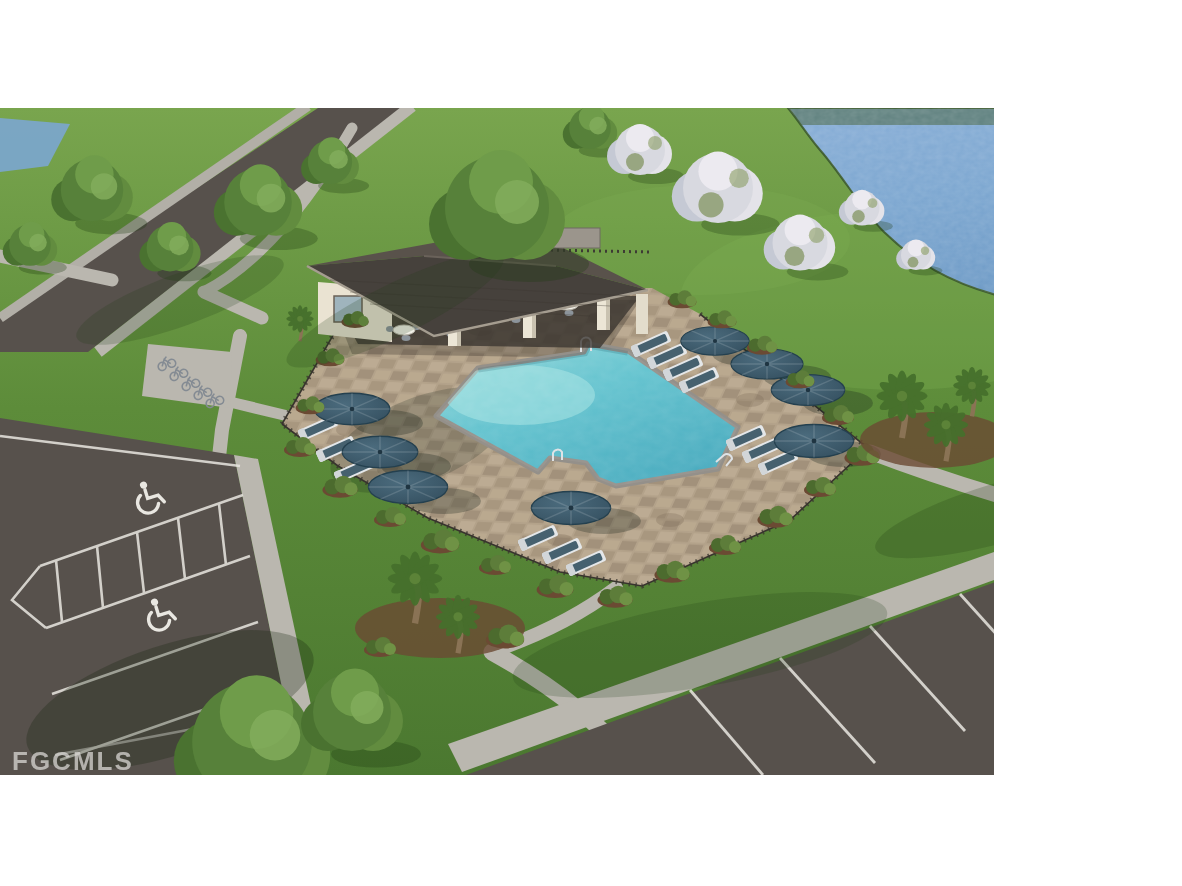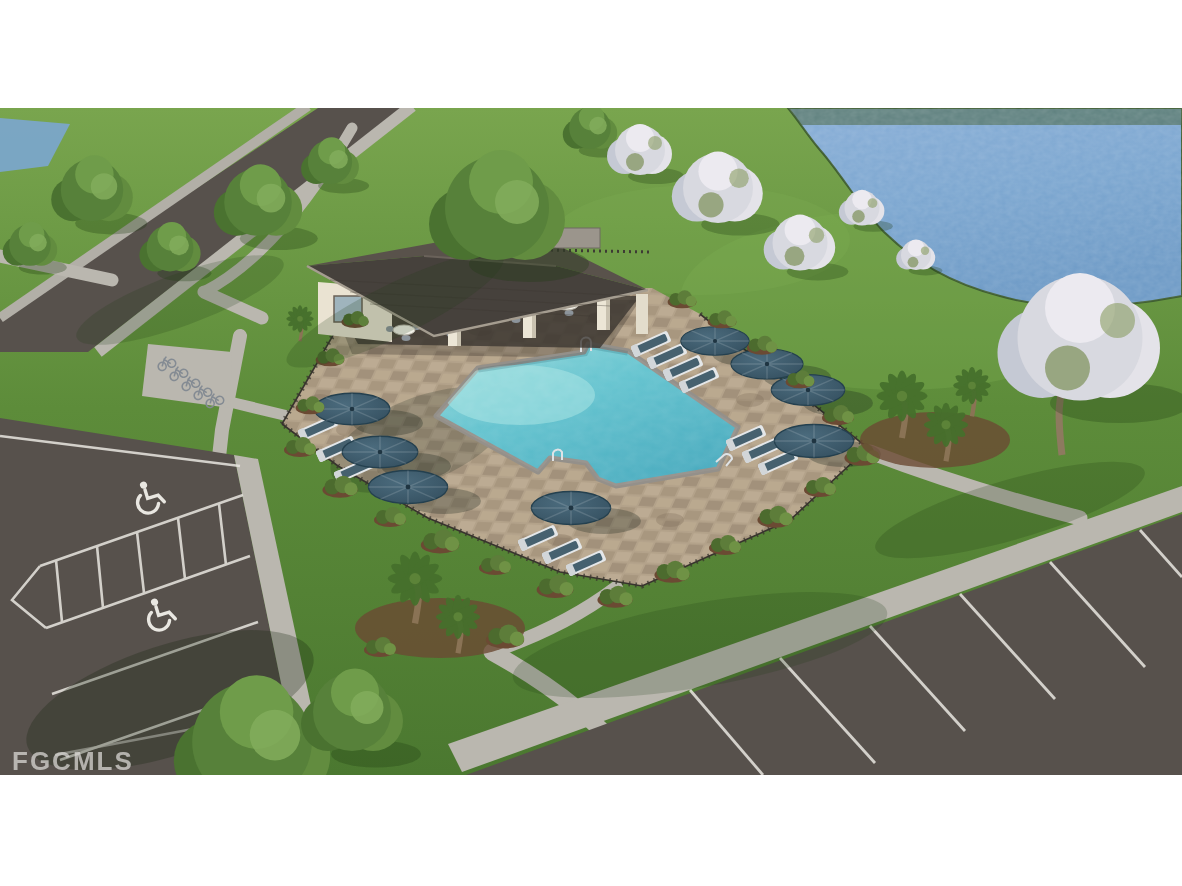--- a/index.html
+++ b/index.html
@@ -1,16 +1,16 @@
 <!DOCTYPE html>
 <html><head>
 <meta charset="utf-8">
 <style>
   html,body{margin:0;padding:0;background:#ffffff;}
-  #stage{position:relative;width:1182px;height:886px;background:#ffffff;overflow:hidden;
+  #stage{position:relative;width:994px;height:886px;background:#ffffff;overflow:hidden;
          font-family:"Liberation Sans",sans-serif;}
   svg{display:block}
   .wm{font-family:"Liberation Sans",sans-serif;font-size:26px;font-weight:600;letter-spacing:2px;}
 </style>
 </head>
 <body>
 
 <div id="stage">
 <svg width="1182" height="886" viewBox="0 0 1182 886">
 <defs>

